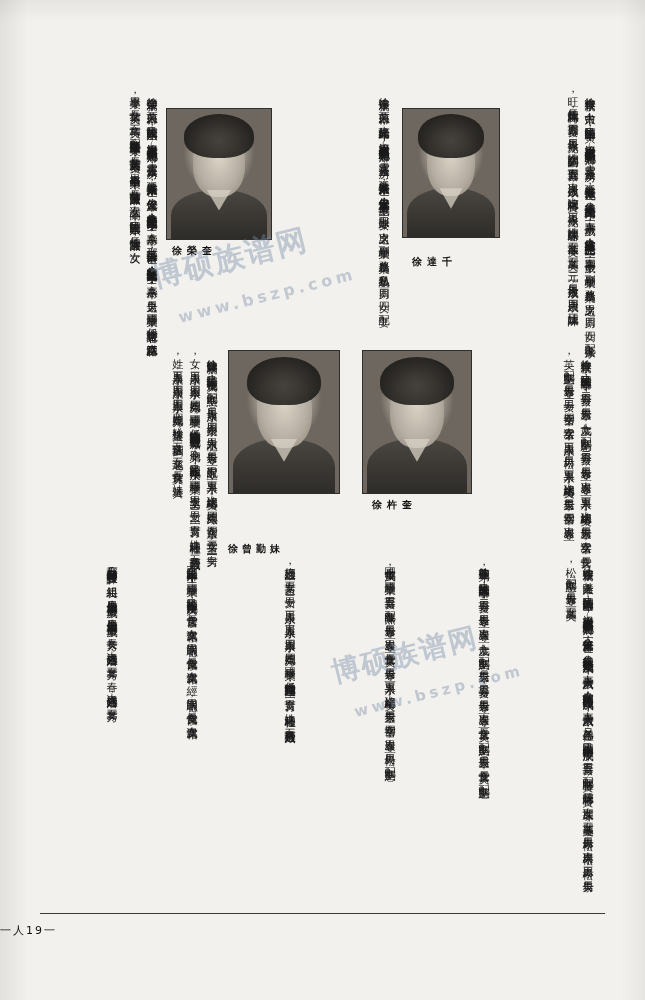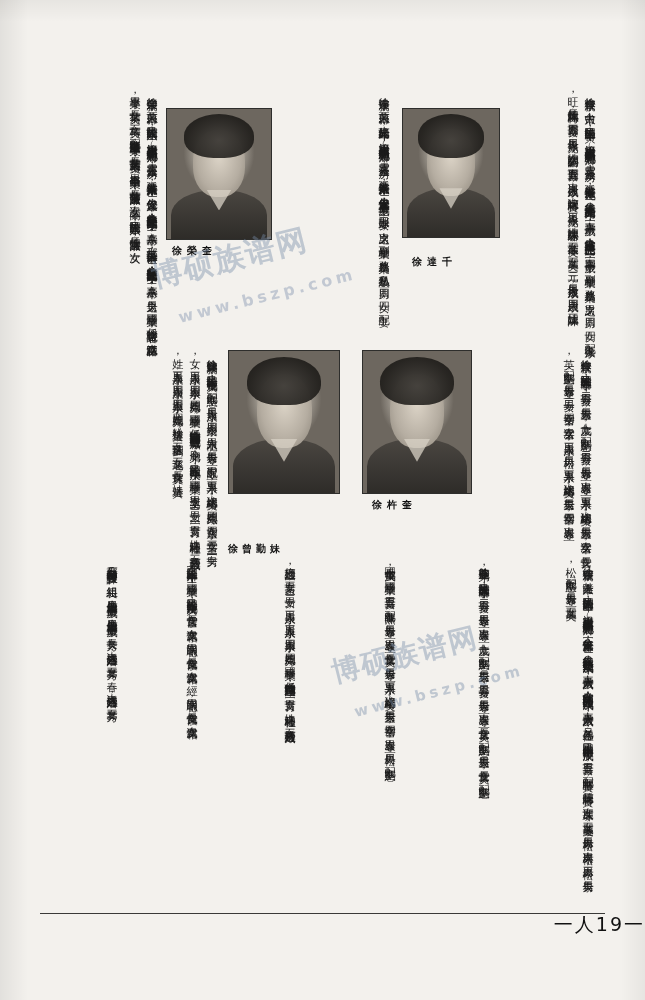--- a/index.html
+++ b/index.html
@@ -124,23 +124,23 @@
   }
   .wm1 { left: 150px; top: 238px; font-size: 30px; letter-spacing: 2px; }
   .wm2 { left: 176px; top: 286px; font-size: 16px; letter-spacing: 4px; color: rgba(120,140,170,0.40); }
   .wm3 { left: 330px; top: 636px; font-size: 28px; letter-spacing: 2px; }
   .wm4 { left: 352px; top: 682px; font-size: 15px; letter-spacing: 4px; }
   .footer {
     position: absolute;
     left: 0;
     right: 0;
     bottom: 62px;
-    text-align: right;
-    font-family: "DejaVu Sans", sans-serif;
-    font-size: 19px;
+    text-align: left;
+    font-family: "DejaVu Sans", sans-serif;
+    font-size: 11px;
     letter-spacing: 2px;
     color: #111;
   }
   .rule {
     position: absolute;
     left: 40px;
     right: 40px;
     bottom: 86px;
     height: 1px;
     background: #3a3a38;

